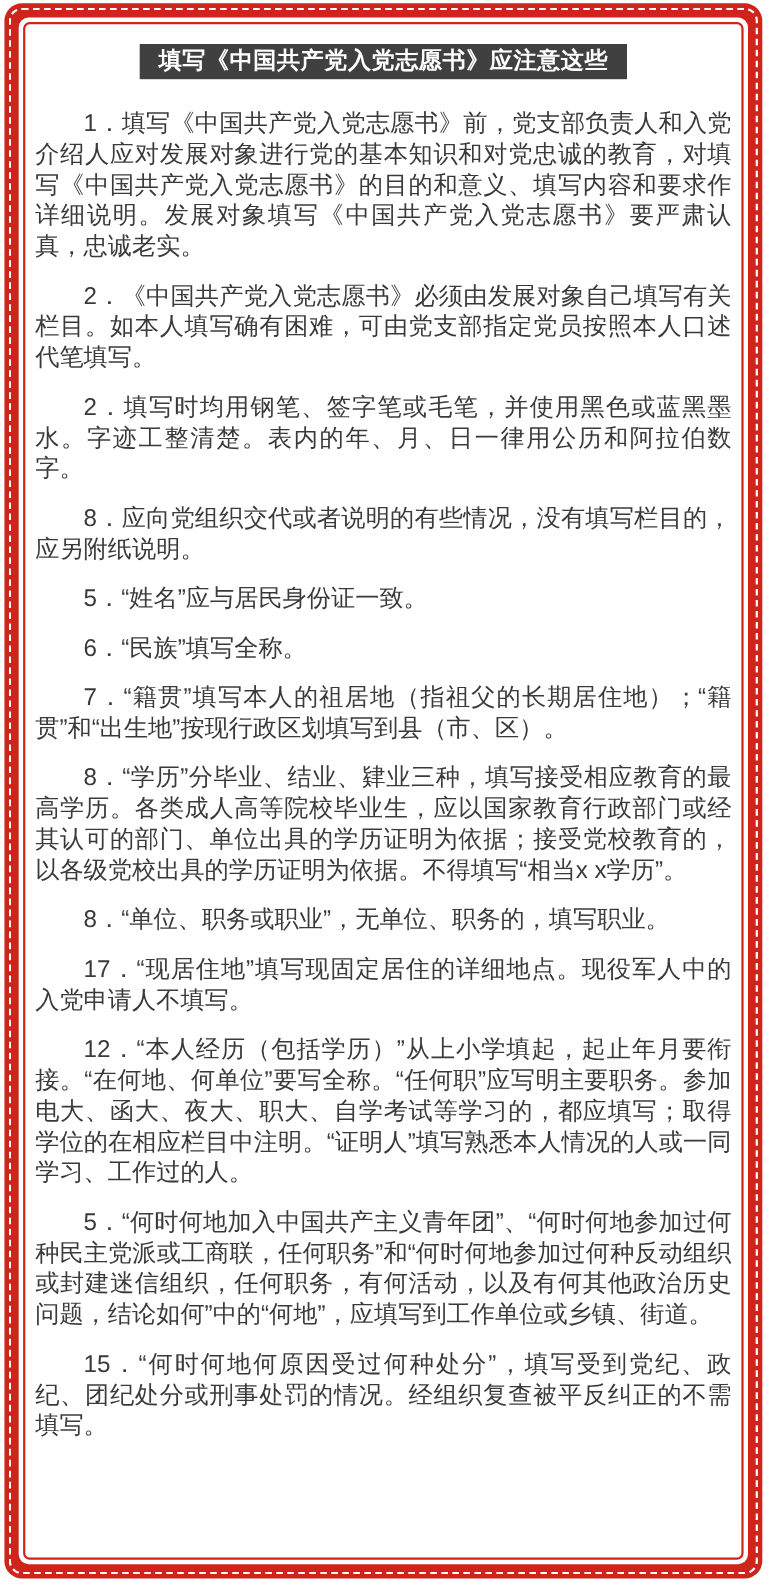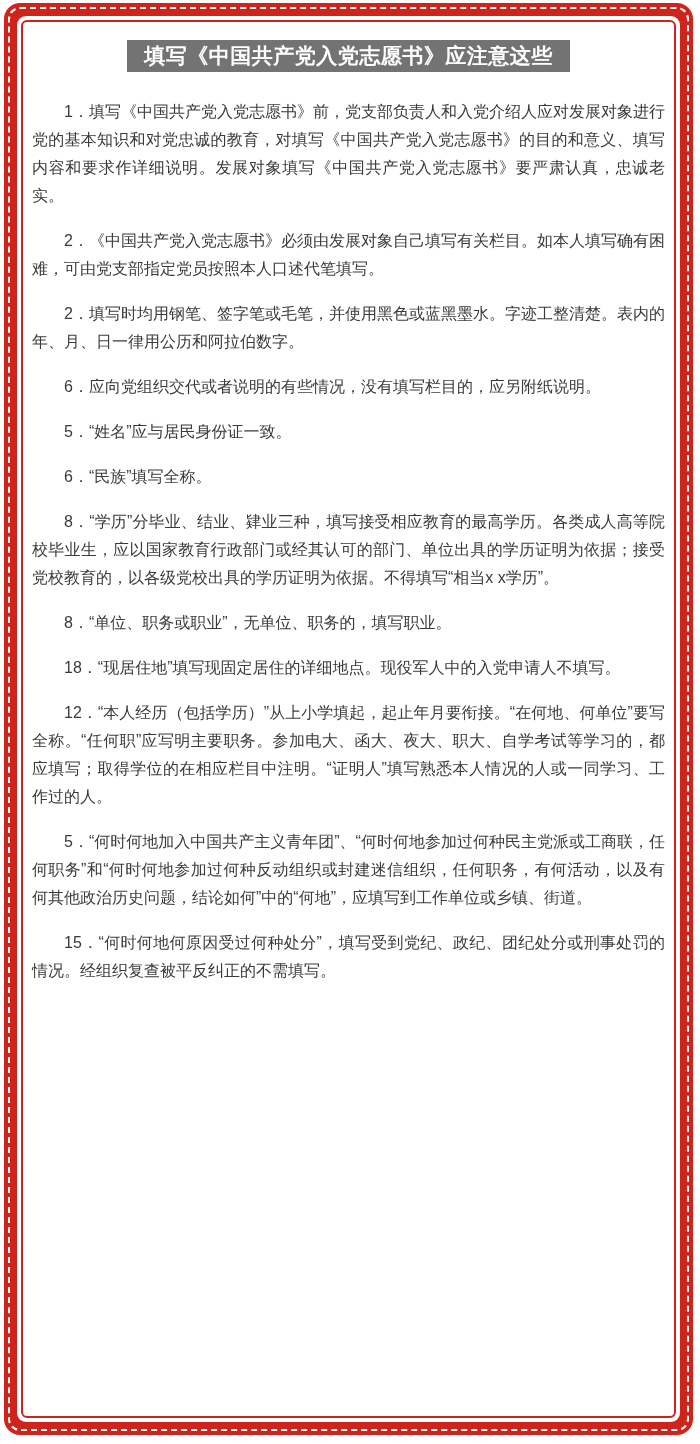--- a/index.html
+++ b/index.html
@@ -53,32 +53,32 @@
     border-radius: 6px;
     height: 100%;
     box-sizing: border-box;
     background: #ffffff;
     padding: 18px 9px 8px 9px;
     overflow: hidden;
   }
   .banner {
     width: fit-content;
     margin: 0 auto 26px auto;
-    background: #737373;
+    background: #404040;
     color: #ffffff;
     font-size: 21px;
     font-weight: bold;
     line-height: 32px;
     padding: 0 17px;
     letter-spacing: 0.5px;
     white-space: nowrap;
   }
   .paras p {
     margin: 0 0 17px 0;
-    font-size: 16px;
+    font-size: 22px;
     line-height: 28px;
     color: #3a3a3a;
     text-align: justify;
     text-indent: 2em;
     word-break: break-all;
   }
   .paras p:last-child {
     margin-bottom: 0;
   }
 </style>
@@ -91,26 +91,27 @@
       <div class="inner">
 
         <div class="banner">
           <span>填写《中国共产党入党志愿书》应注意这些</span>
         </div>
 
         <div class="paras">
           <p>1．填写《中国共产党入党志愿书》前，党支部负责人和入党介绍人应对发展对象进行党的基本知识和对党忠诚的教育，对填写《中国共产党入党志愿书》的目的和意义、填写内容和要求作详细说明。发展对象填写《中国共产党入党志愿书》要严肃认真，忠诚老实。</p>
           <p>2．《中国共产党入党志愿书》必须由发展对象自己填写有关栏目。如本人填写确有困难，可由党支部指定党员按照本人口述代笔填写。</p>
           <p>2．填写时均用钢笔、签字笔或毛笔，并使用黑色或蓝黑墨水。字迹工整清楚。表内的年、月、日一律用公历和阿拉伯数字。</p>
-          <p>6．应向党组织交代或者说明的有些情况，没有填写栏目的，应另附纸说明。</p>
+          <p>8．应向党组织交代或者说明的有些情况，没有填写栏目的，应另附纸说明。</p>
           <p>5．“姓名”应与居民身份证一致。</p>
           <p>6．“民族”填写全称。</p>
+          <p>7．“籍贯”填写本人的祖居地（指祖父的长期居住地）；“籍贯”和“出生地”按现行政区划填写到县（市、区）。</p>
           <p>8．“学历”分毕业、结业、肄业三种，填写接受相应教育的最高学历。各类成人高等院校毕业生，应以国家教育行政部门或经其认可的部门、单位出具的学历证明为依据；接受党校教育的，以各级党校出具的学历证明为依据。不得填写“相当x x学历”。</p>
           <p>8．“单位、职务或职业”，无单位、职务的，填写职业。</p>
-          <p>18．“现居住地”填写现固定居住的详细地点。现役军人中的入党申请人不填写。</p>
+          <p>17．“现居住地”填写现固定居住的详细地点。现役军人中的入党申请人不填写。</p>
           <p>12．“本人经历（包括学历）”从上小学填起，起止年月要衔接。“在何地、何单位”要写全称。“任何职”应写明主要职务。参加电大、函大、夜大、职大、自学考试等学习的，都应填写；取得学位的在相应栏目中注明。“证明人”填写熟悉本人情况的人或一同学习、工作过的人。</p>
           <p>5．“何时何地加入中国共产主义青年团”、“何时何地参加过何种民主党派或工商联，任何职务”和“何时何地参加过何种反动组织或封建迷信组织，任何职务，有何活动，以及有何其他政治历史问题，结论如何”中的“何地”，应填写到工作单位或乡镇、街道。</p>
           <p>15．“何时何地何原因受过何种处分”，填写受到党纪、政纪、团纪处分或刑事处罚的情况。经组织复查被平反纠正的不需填写。</p>
         </div>
 
       </div>
     </div>
   </div>
 </div>
 

